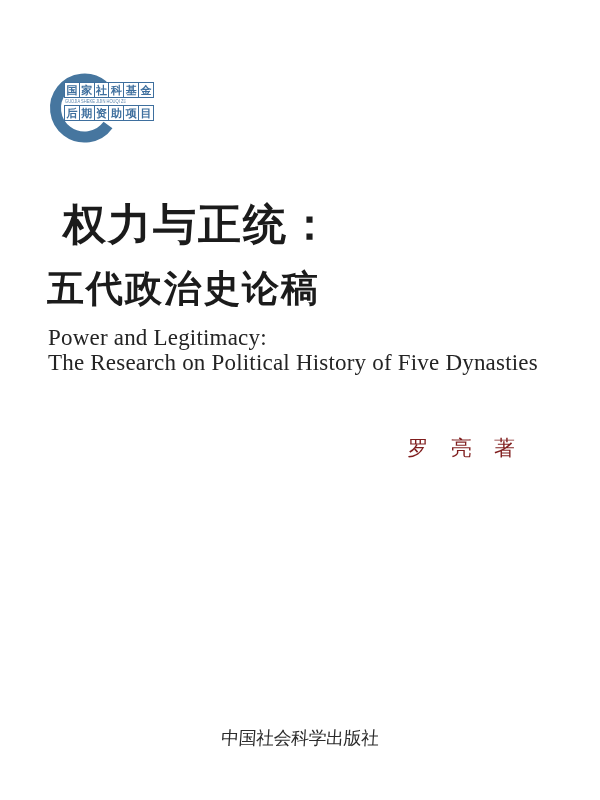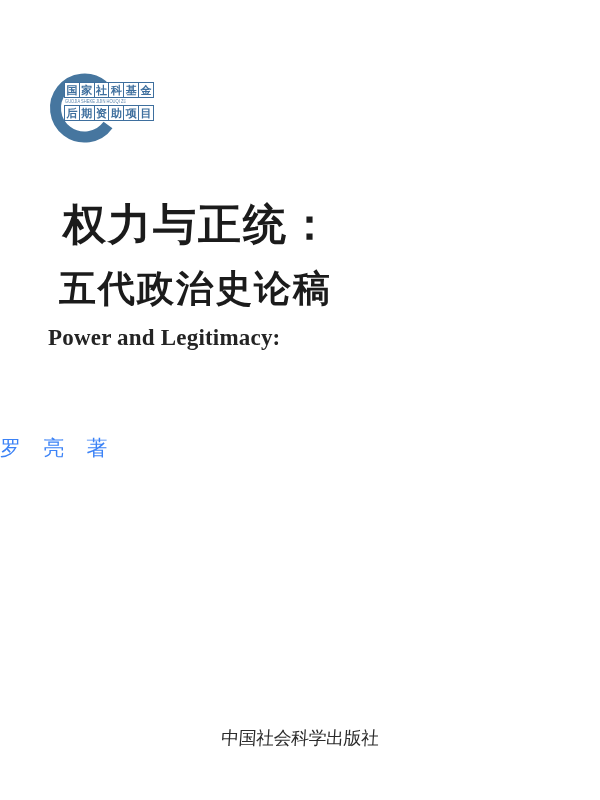--- a/index.html
+++ b/index.html
@@ -68,44 +68,43 @@
   .title-line1 {
     font-size: 43px;
     line-height: 52px;
     letter-spacing: 2px;
     margin: 16px;
   }
   .title-line2 {
     font-size: 37px;
     line-height: 44px;
     letter-spacing: 2px;
-    margin: 12px;
+    margin: 0;
   }
 
   
   .en-block {
     position: absolute;
     left: 48px;
     top: 325px;
     color: #242424;
     font-size: 23px;
     line-height: 25px;
     letter-spacing: 0.2px;
-    font-weight: bold;
   }
 
   
   .author {
     position: absolute;
     left: 0;
     right: 84px;
     top: 434px;
-    text-align: left;
+    text-align: right;
     font-size: 21px;
-    color: #3b82f6;
+    color: #7f1d1d;
     word-spacing: 15px;
     letter-spacing: 1px;
   }
 
   
   .publisher {
     position: absolute;
     left: 0;
     width: 100%;
     top: 726px;
@@ -146,19 +145,20 @@
     </div>
   </div>
 
   <div class="title-block">
     <div class="title-line1">权力与正统：</div>
     <div class="title-line2">五代政治史论稿</div>
   </div>
 
   <div class="en-block">
     <div>Power and Legitimacy:</div>
+    <div>The Research on Political History of Five Dynasties</div>
   </div>
 
   <div class="author">罗 亮 著</div>
 
   <div class="publisher">中国社会科学出版社</div>
 
 </div>
 
 </body></html>

